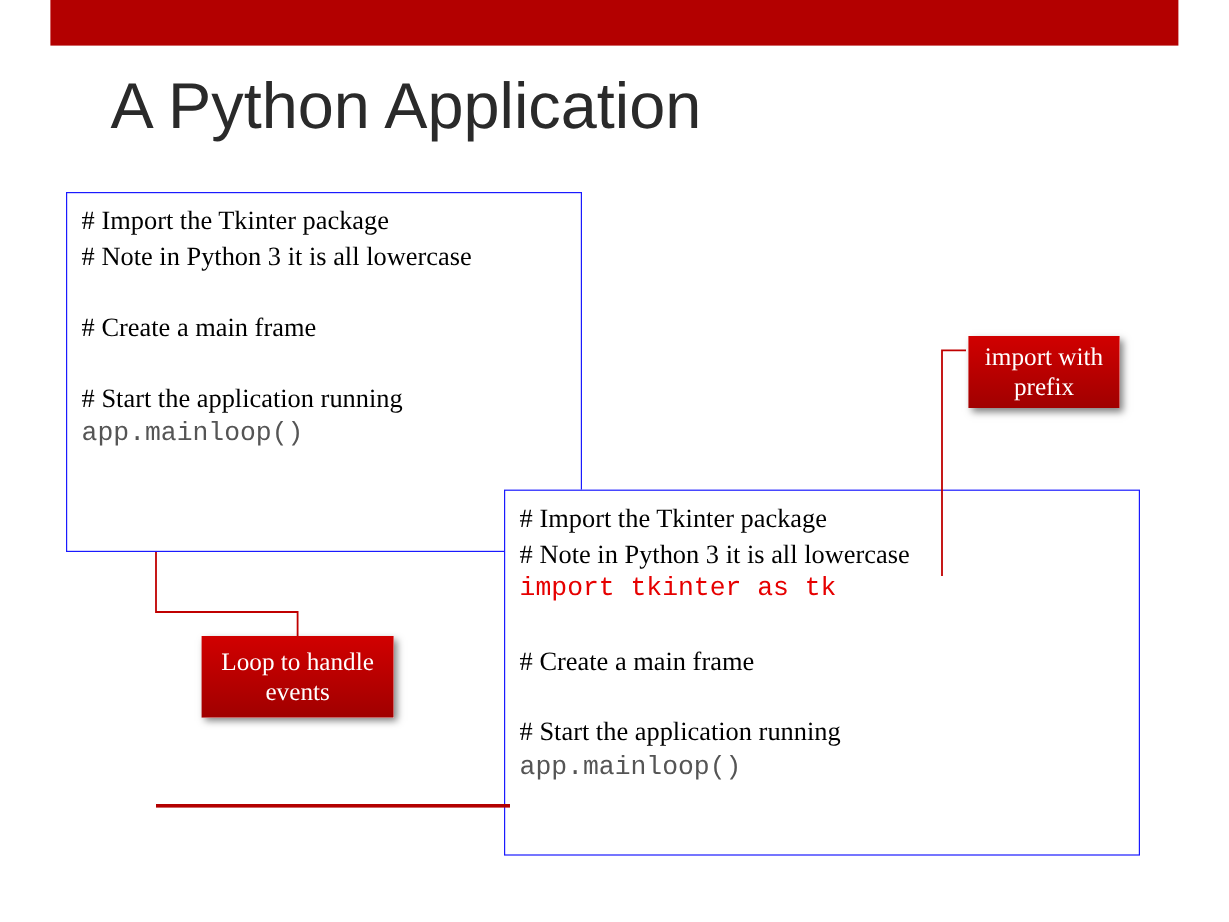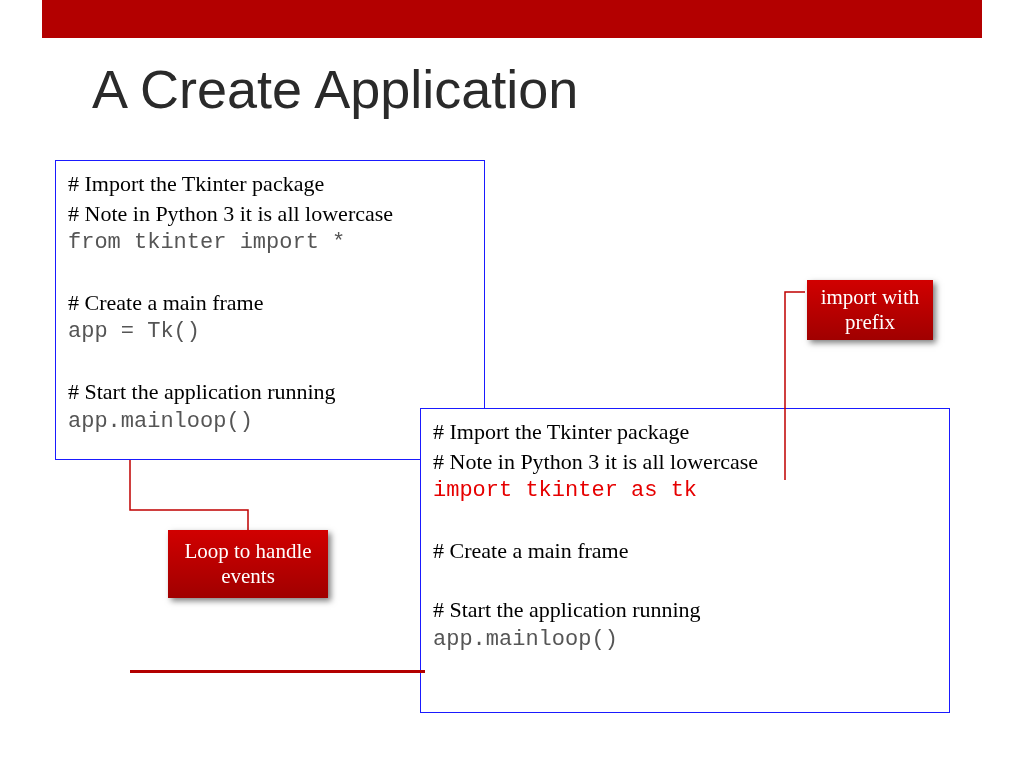--- a/index.html
+++ b/index.html
@@ -86,29 +86,27 @@
   svg.connector {
     position: absolute;
     pointer-events: none;
   }
 </style>
 </head>
 <body>
 
 <div class="top-bar"></div>
 
-<div class="title">A Create Application</div>
+<div class="title">A Python Application</div>
 
 <div class="code-box code-box-1">
   <div class="serif">#   Import the Tkinter package</div>
   <div class="serif">#        Note in Python 3 it is all lowercase</div>
-  <div class="mono">from tkinter import *</div>
   <div>&nbsp;</div>
   <div class="serif">#   Create a main frame</div>
-  <div class="mono">app = Tk()</div>
   <div>&nbsp;</div>
   <div class="serif">#   Start the application running</div>
   <div class="mono">app.mainloop()</div>
 </div>
 
 <div class="code-box code-box-2">
   <div class="serif">#   Import the Tkinter package</div>
   <div class="serif">#        Note in Python 3 it is all lowercase</div>
   <div class="mono-red">import tkinter as tk</div>
   <div>&nbsp;</div>

